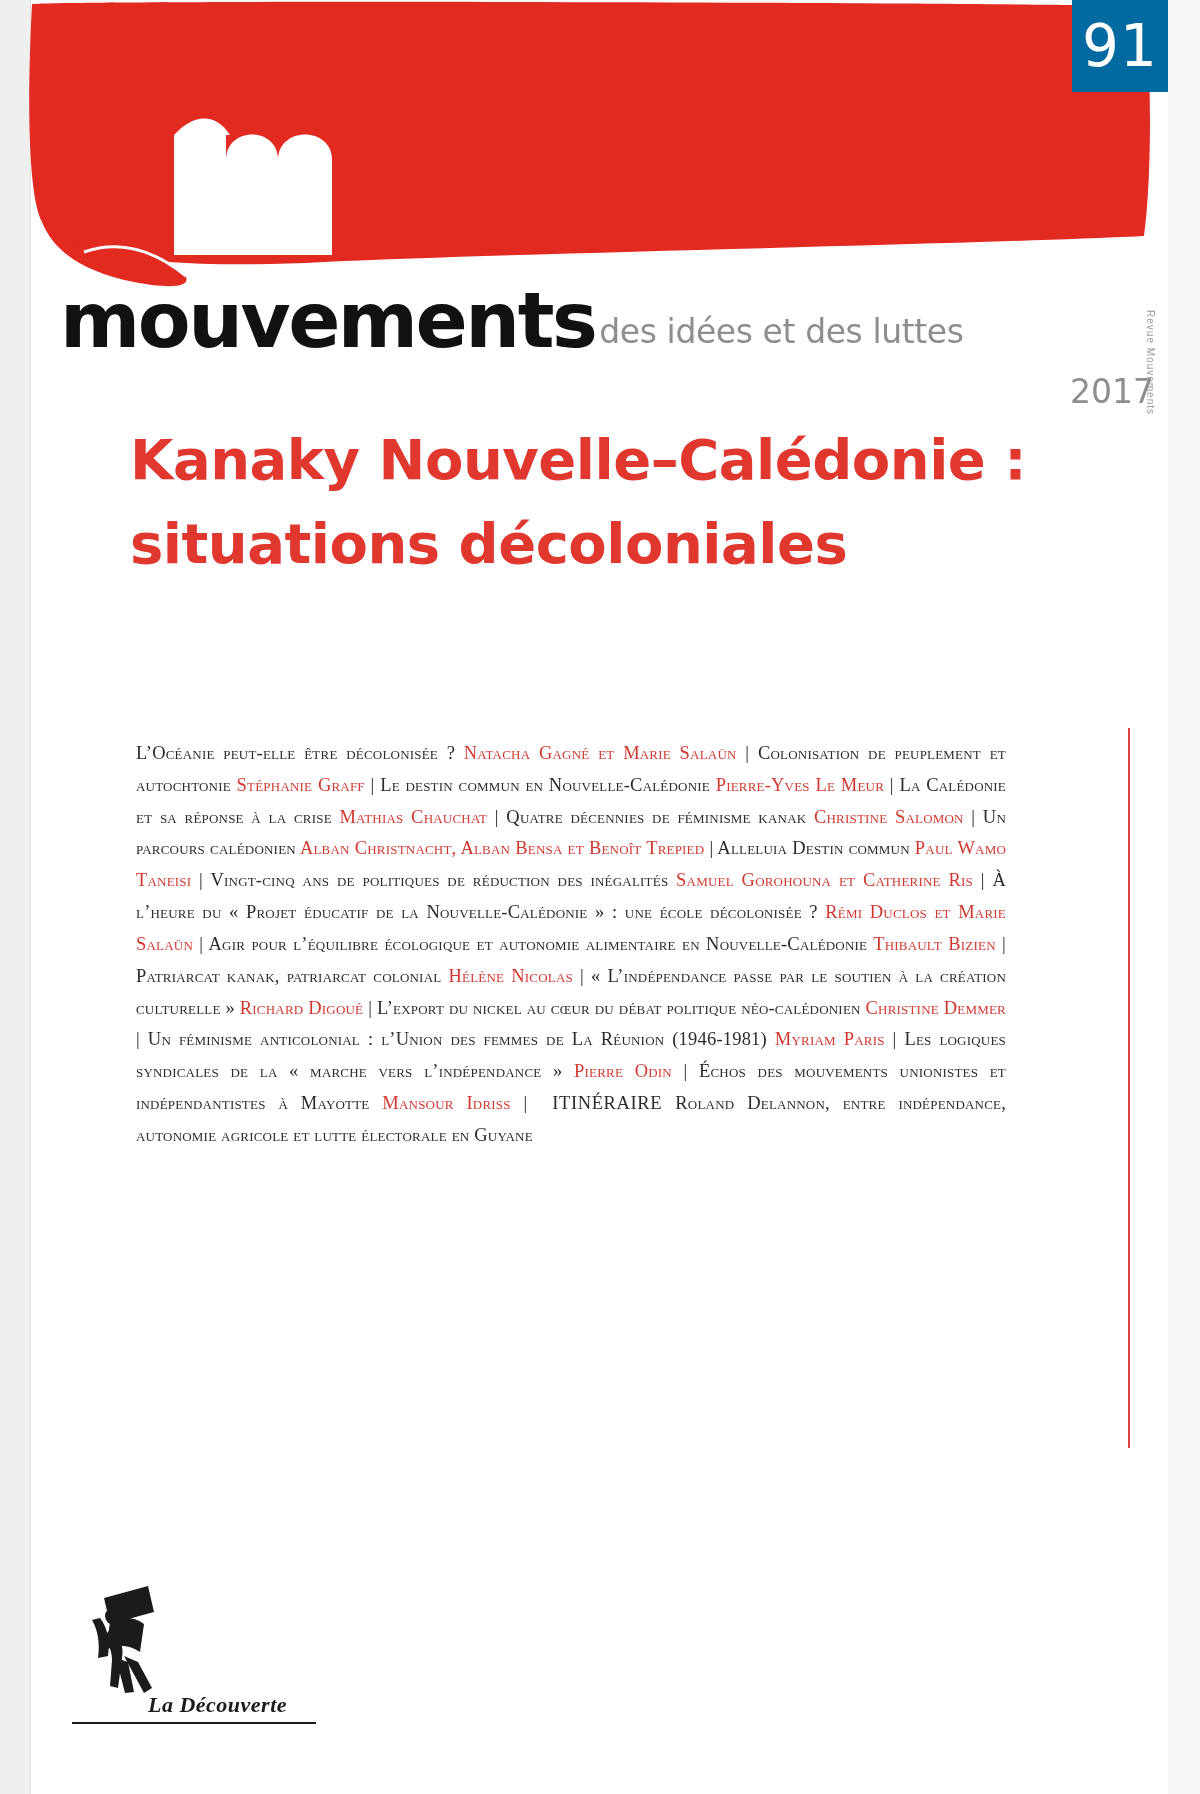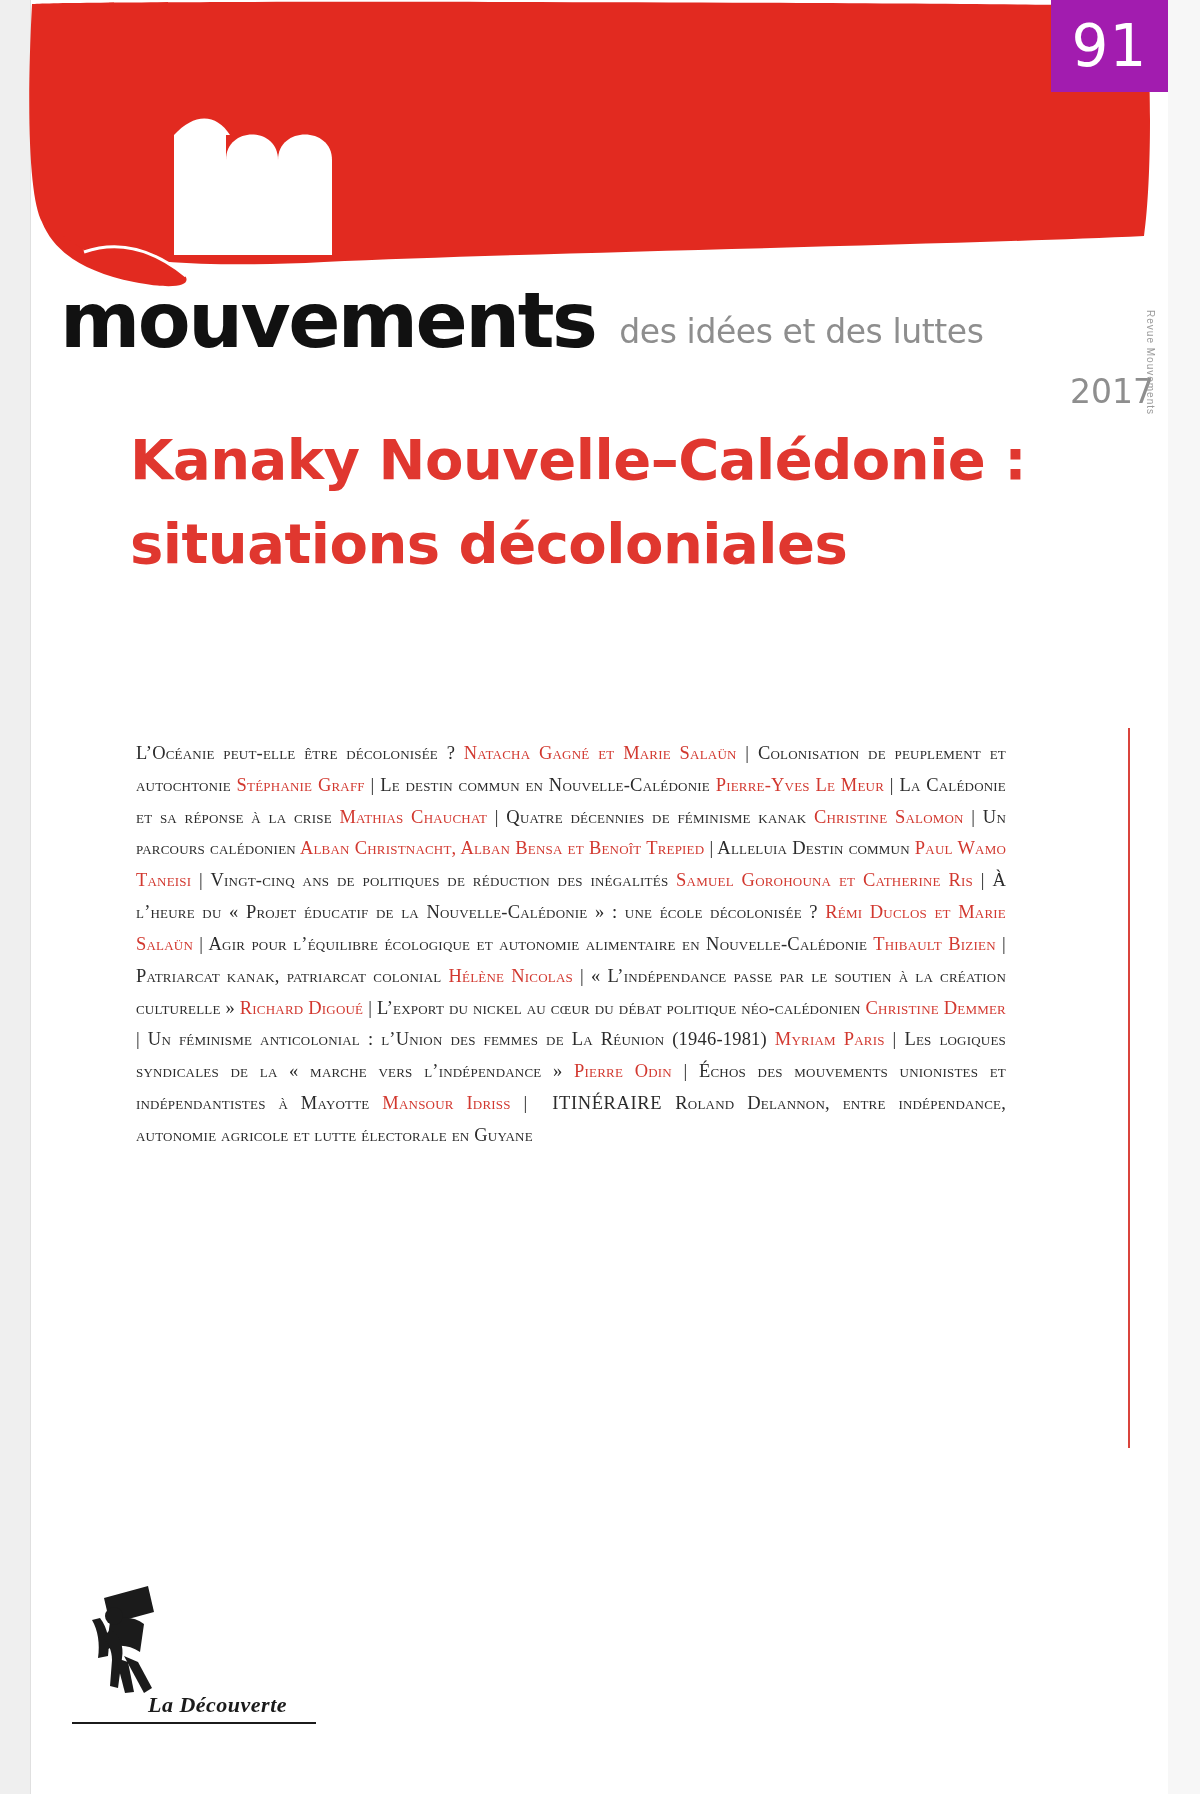--- a/index.html
+++ b/index.html
@@ -36,23 +36,23 @@
     right: 0; top: 0;
     width: 32px; height: 1794px;
     background: #f7f7f7;
   }
 
   
   .issue-box {
     position: absolute;
     right: 32px;
     top: 0;
-    width: 117px;
+    width: 96px;
     height: 92px;
-    background: #a21caf;
+    background: #0369a1;
     color: #ffffff;
     display: flex;
     align-items: center;
     justify-content: center;
     font-size: 58px;
     font-weight: 400;
     letter-spacing: 1px;
     font-family: "DejaVu Sans", sans-serif;
   }
 
@@ -82,21 +82,21 @@
     font-size: 77px;
     letter-spacing: -2.5px;
     color: #111111;
     line-height: 1;
     margin-top: 32px;
   }
   .masthead .subtitle {
     font-family: "DejaVu Sans", sans-serif;
     font-size: 33px;
     color: #8e8e8e;
-    margin-left: 24px;
+    margin-left: 4px;
     letter-spacing: -0.4px;
     position: relative;
     top: -4px;
   }
 
   
   .year {
     position: absolute;
     right: 46px;
     top: 372px;

